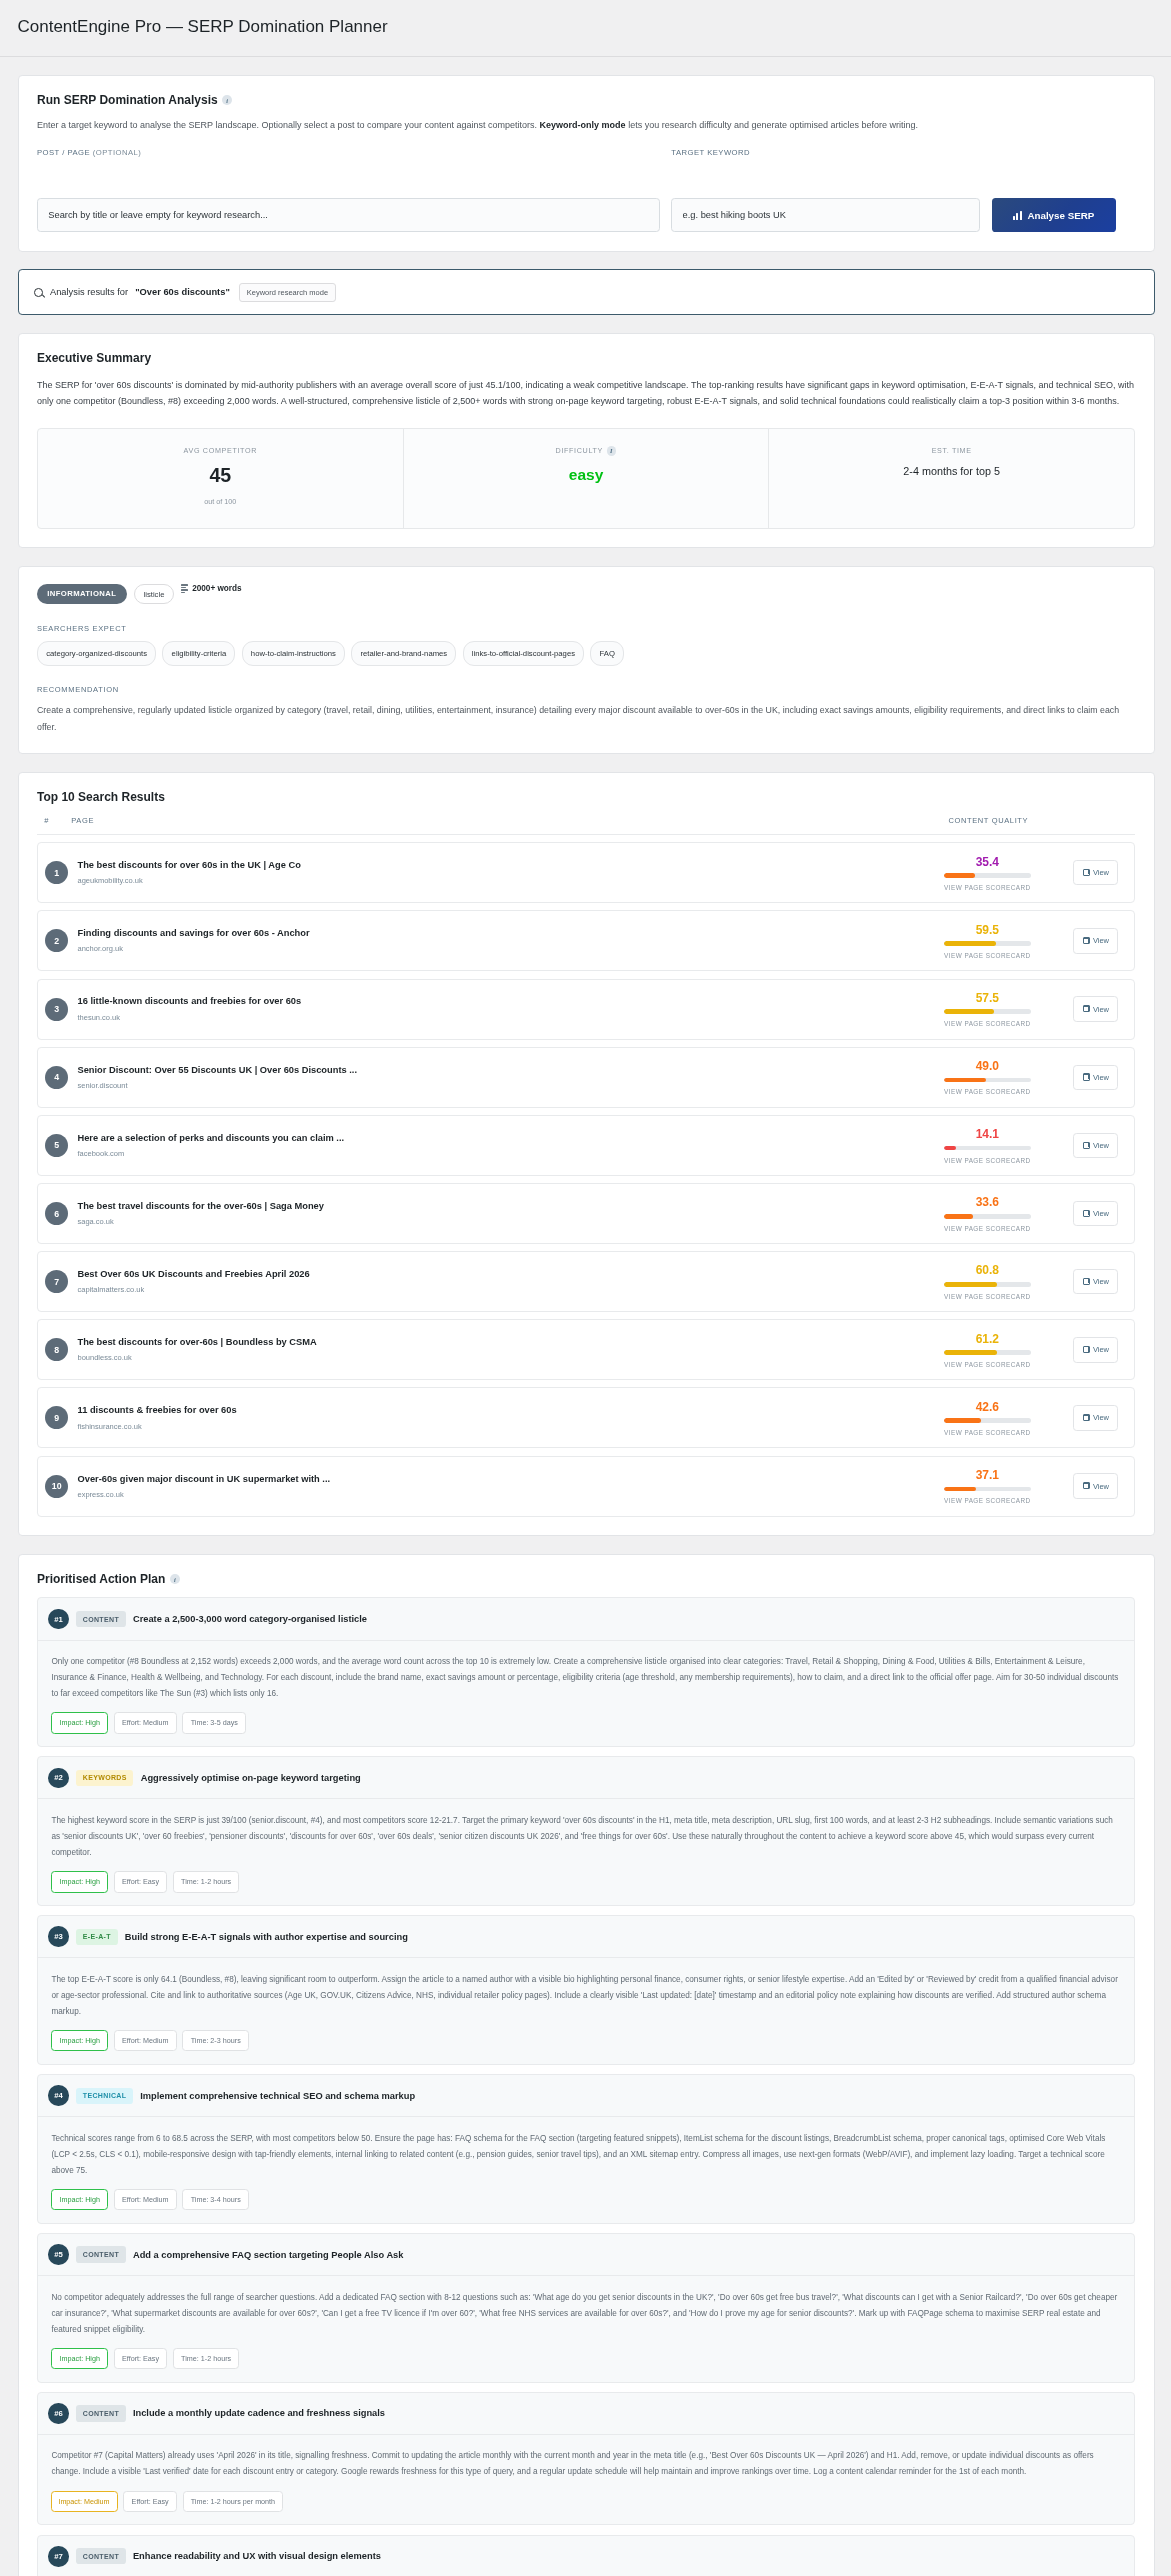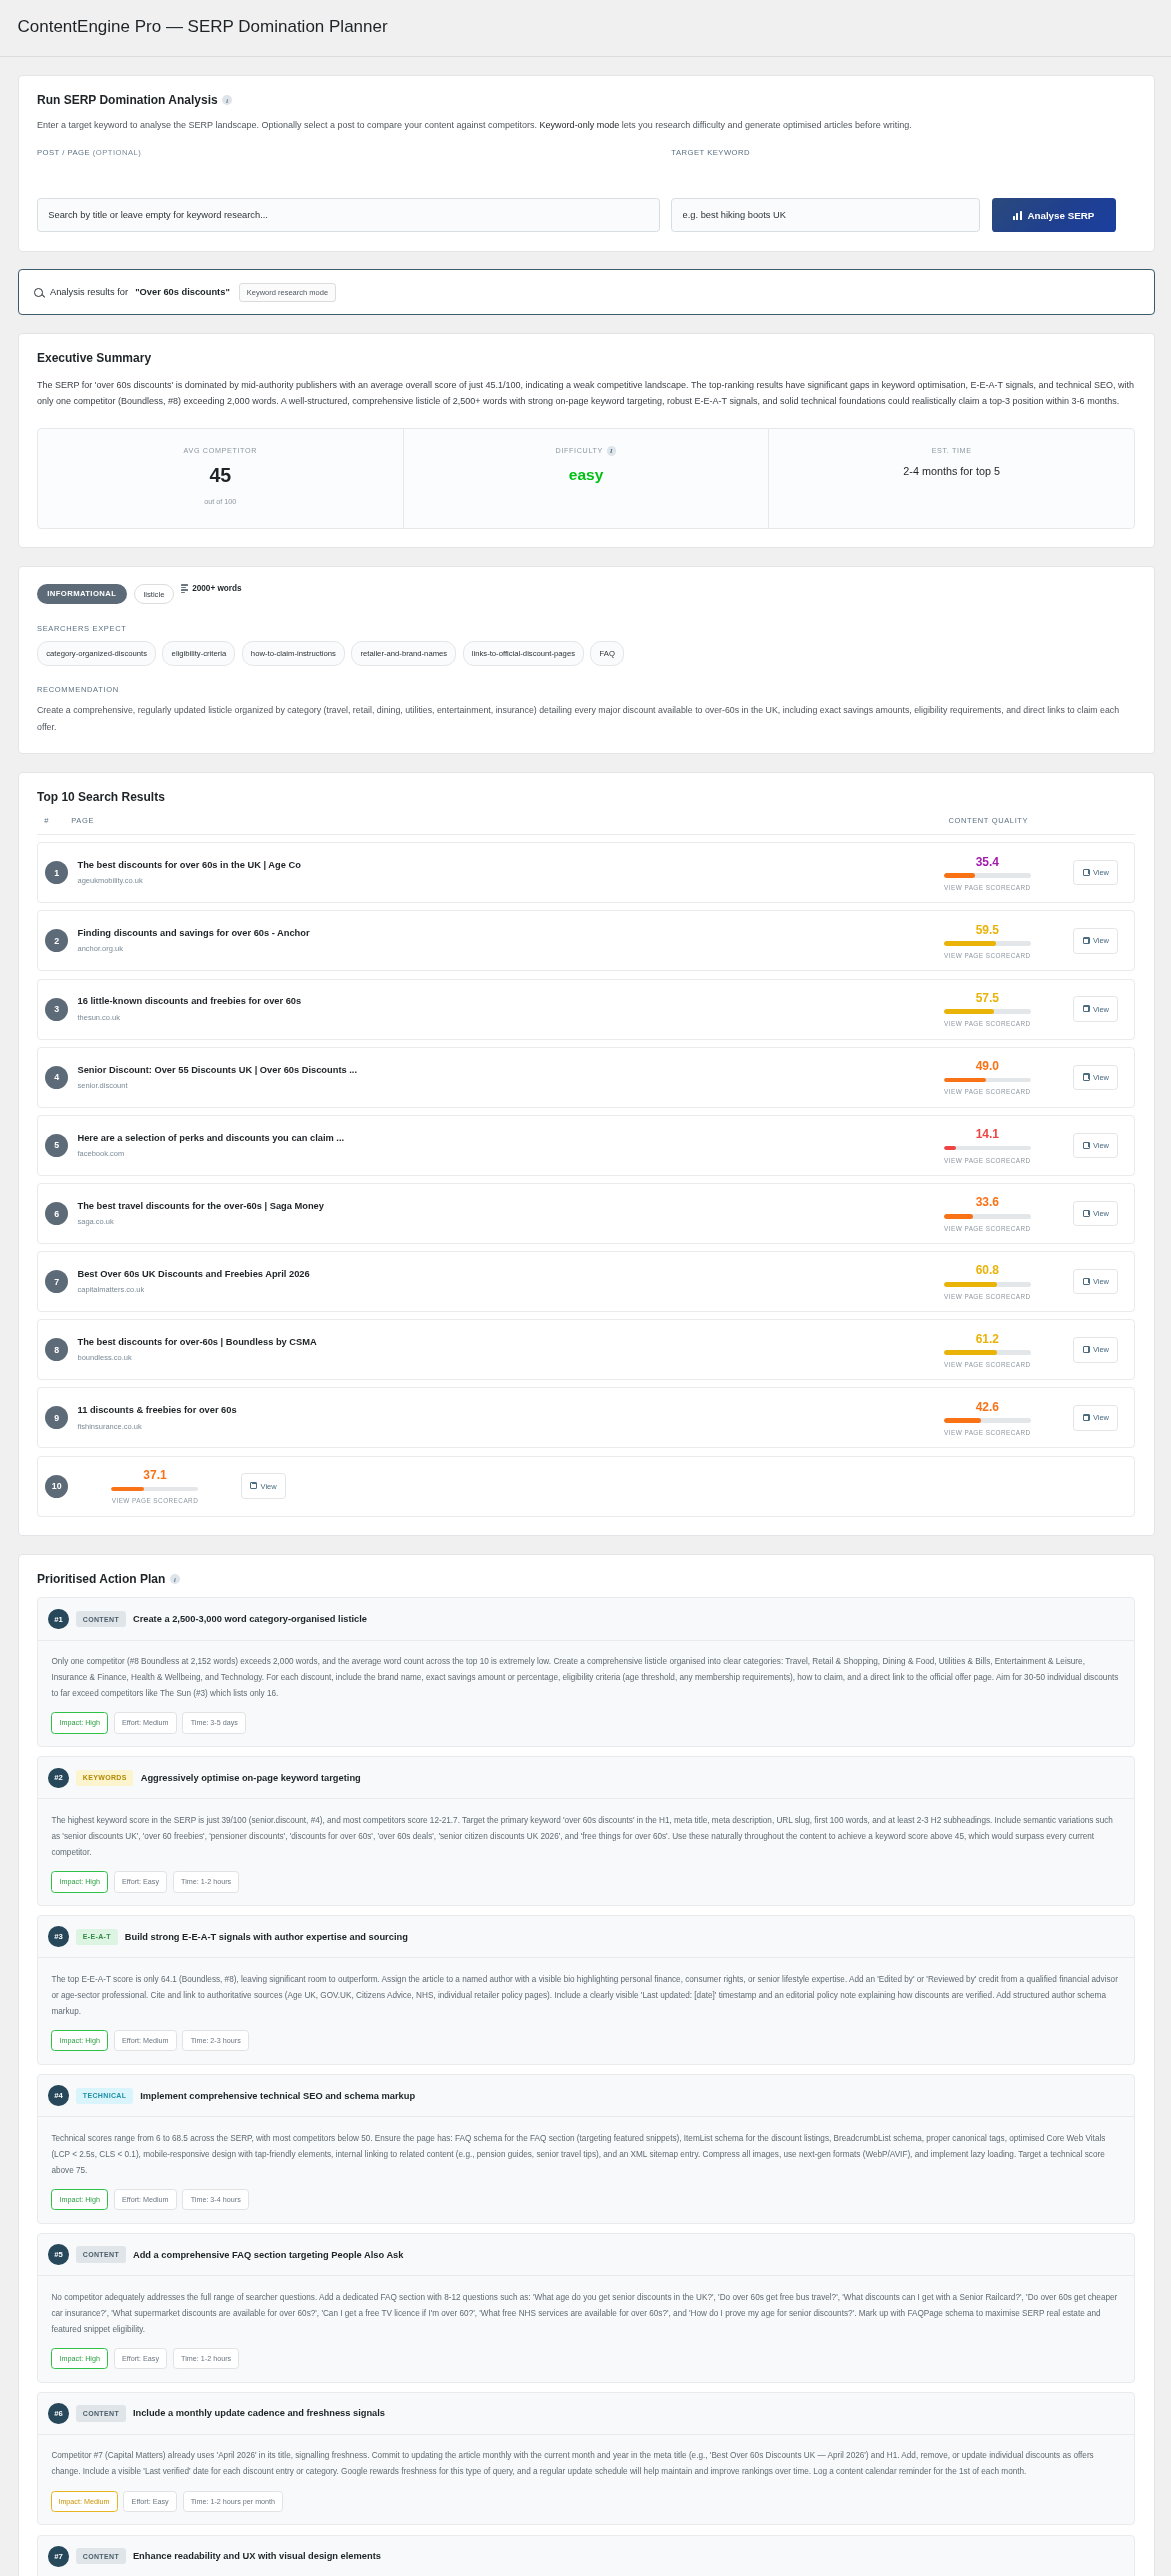--- a/index.html
+++ b/index.html
@@ -57,21 +57,21 @@
     font-size: 6.2px; font-weight: 700; font-style: italic;
     font-family: "Liberation Serif", serif;
     flex: 0 0 auto;
   }
   .muted-desc {
     font-size: 9px;
     line-height: 1.6;
     color: #50575e;
     margin: 0 0 15.5px 0;
   }
-  .muted-desc b { color:#1d2327; font-weight:400; }
+  .muted-desc b { color:#1d2327; font-weight:700; }
 
   
   .form-row {
     display: flex;
     align-items: flex-end;
     gap: 11.3px;
   }
   .field { display: flex; flex-direction: column; gap: 36px; }
   .field.post  { width: 623px; }
   .field.kw    { width: 309px; }
@@ -577,20 +577,24 @@
             </div>
             <div class="sr-act">
               <button class="view-btn">
                 <span class="ext-icon"></span>
                 <span>View</span>
               </button>
             </div>
           </div>
           <div class="sr-row">
             <div class="sr-rank">10</div>
+            <div class="sr-main">
+              <div class="sr-title">Over-60s given major discount in UK supermarket with ...</div>
+              <div class="sr-domain">express.co.uk</div>
+            </div>
             <div class="sr-cq">
               <div class="sr-score" style="color: rgb(249, 115, 22);">37.1</div>
               <div class="sr-bar">
                 <span style="width: 37.1%; background: rgb(249, 115, 22);"></span>
               </div>
               <div class="sr-scorecard">VIEW PAGE SCORECARD</div>
             </div>
             <div class="sr-act">
               <button class="view-btn">
                 <span class="ext-icon"></span>

